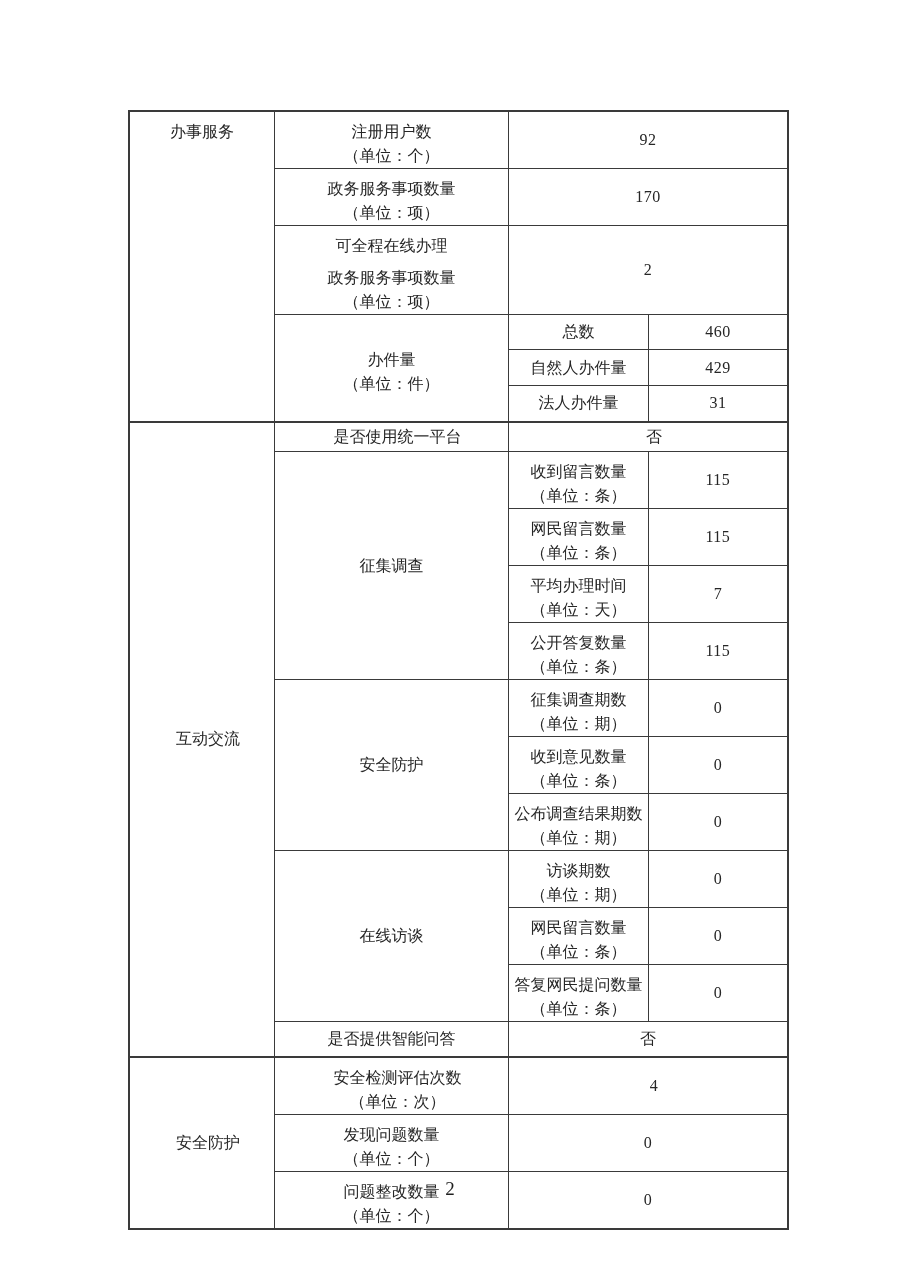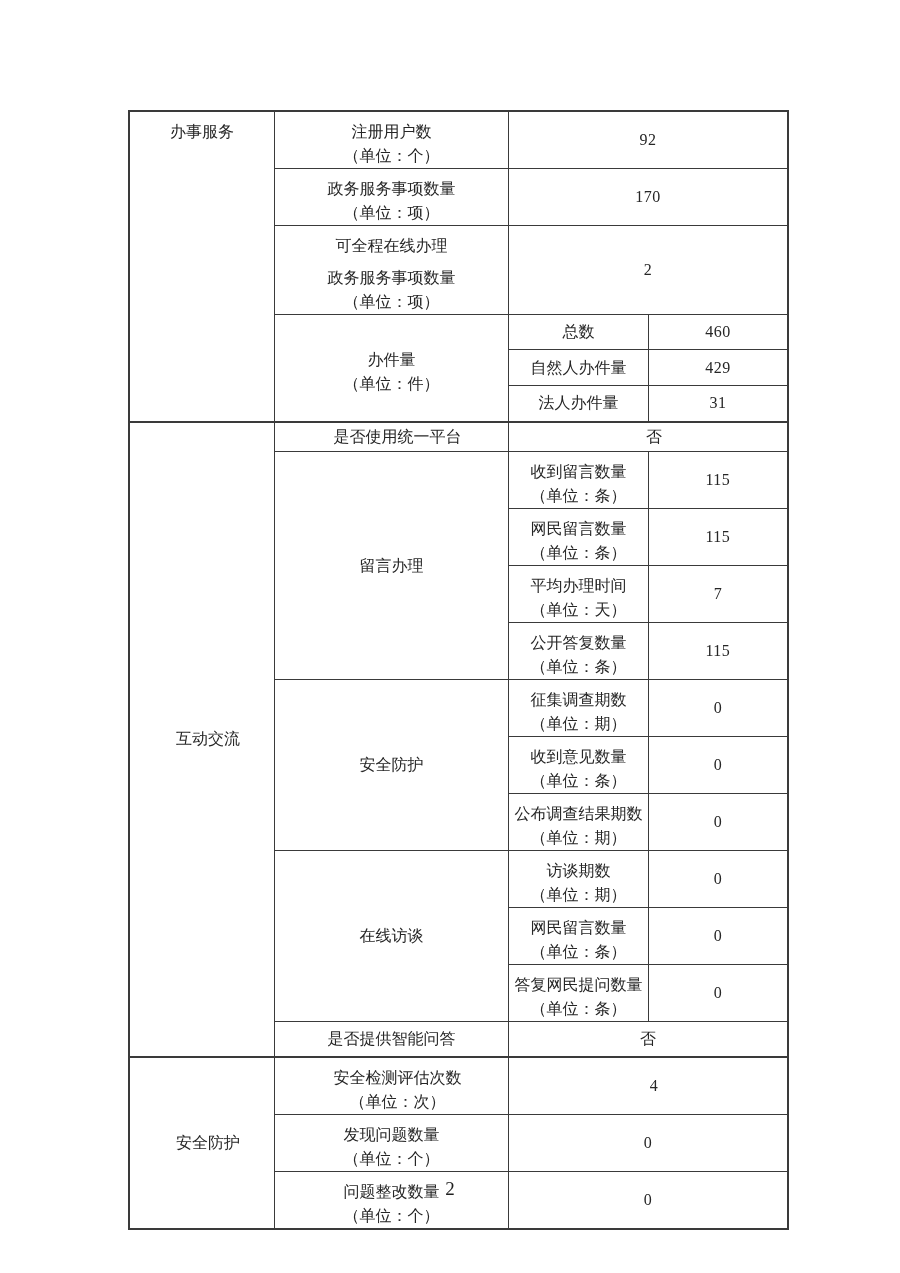--- a/index.html
+++ b/index.html
@@ -98,21 +98,21 @@
   </tr>
 
   <tr class="h30 section-start">
     <td class="col1 section-cell" rowspan="12">
       <span>互动交流</span>
     </td>
     <td class="col2">是否使用统一平台</td>
     <td colspan="2">否</td>
   </tr>
   <tr class="h53">
-    <td class="col2" rowspan="4">留言办理</td>
+    <td class="col2" rowspan="4">征集调查</td>
     <td class="col3">
       <span class="lbl-line">收到留言数量</span>
       <span class="unit-line">（单位：条）</span>
     </td>
     <td class="col4 num">115</td>
   </tr>
   <tr class="h53">
     <td class="col3">
       <span class="lbl-line">网民留言数量</span>
       <span class="unit-line">（单位：条）</span>

